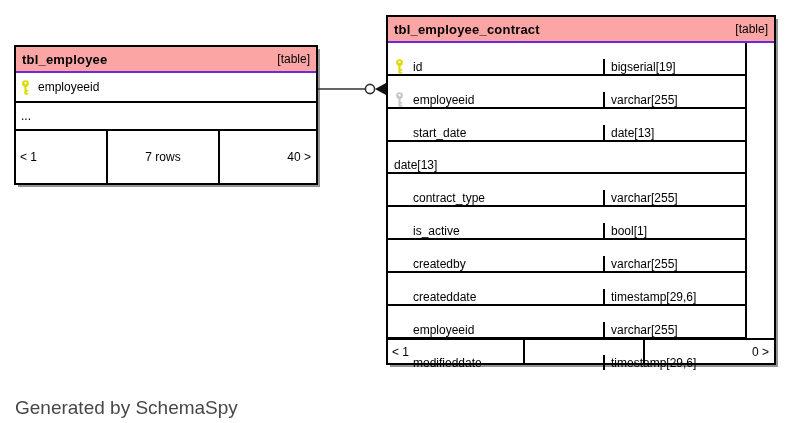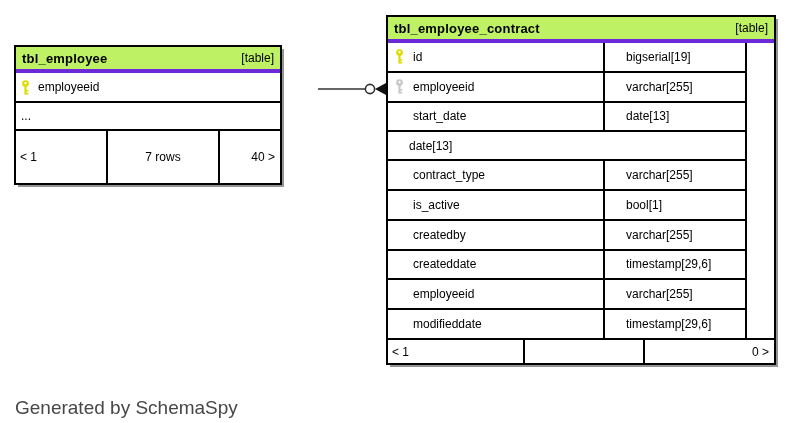--- a/index.html
+++ b/index.html
@@ -11,27 +11,27 @@
   }
   *{box-sizing:border-box;}
 
   .tbl{
     position:absolute;
     background:#fff;
     border:2px solid #000;
     box-shadow:3px 3px 0 -1px #949494;
     display:flex;flex-direction:column;
   }
-  #employee-table{left:14px;top:45px;width:268px;height:140px;}
+  #employee-table{left:14px;top:45px;width:304px;height:140px;}
   #contract-table{left:386px;top:15px;width:390px;height:350px;}
 
   .tbl-header{
     height:26px;flex:0 0 26px;
-    background:#bef264;
-    border-bottom:4px solid #6d28d9;
+    background:#fca5a5;
+    border-bottom:2px solid #6d28d9;
     display:flex;align-items:center;justify-content:space-between;
     padding:0 6px;
   }
   .tbl-title{font-weight:bold;font-size:13px;letter-spacing:.2px;}
   .tbl-type{font-size:12px;}
 
   .row{
     display:flex;align-items:center;
     border-bottom:2px solid #000;
     font-size:12px;
@@ -41,25 +41,25 @@
   .keyicon svg{display:block;}
 
   
   #employee-table .row{height:30px;flex:0 0 30px;padding-left:5px;}
   #employee-table .row .keyicon{margin-right:8px;}
   #employee-table .row.ellipsis{height:26px;flex:0 0 26px;border-bottom:none;}
 
   
   .body{display:flex;flex:0 0 295px;height:295px;}
   .rows-col{width:359px;flex:0 0 359px;display:flex;flex-direction:column;border-right:2px solid #000;}
-  .rows-col .row{flex:1 1 auto;border-bottom:2px solid #000;}
+  .rows-col .row{flex:1 1 auto;border-bottom:2px solid #000;margin-top:16px;}
   .rows-col .row:last-child{border-bottom:none;}
   .cell.name{width:217px;flex:0 0 217px;border-right:2px solid #000;padding-left:7px;}
   .cell.name .keyicon{margin-right:9px;}
-  .cell.type{flex:1;padding-left:21px;}
+  .cell.type{flex:1;padding-left:6px;}
   .spare-col{flex:1;}
 
   .foot{
     flex:1;
     border-top:2px solid #000;
     display:flex;align-items:stretch;
     font-size:12px;
   }
   .fcell{display:flex;align-items:center;height:100%;}
   .fcell.sep{border-right:2px solid #000;}

